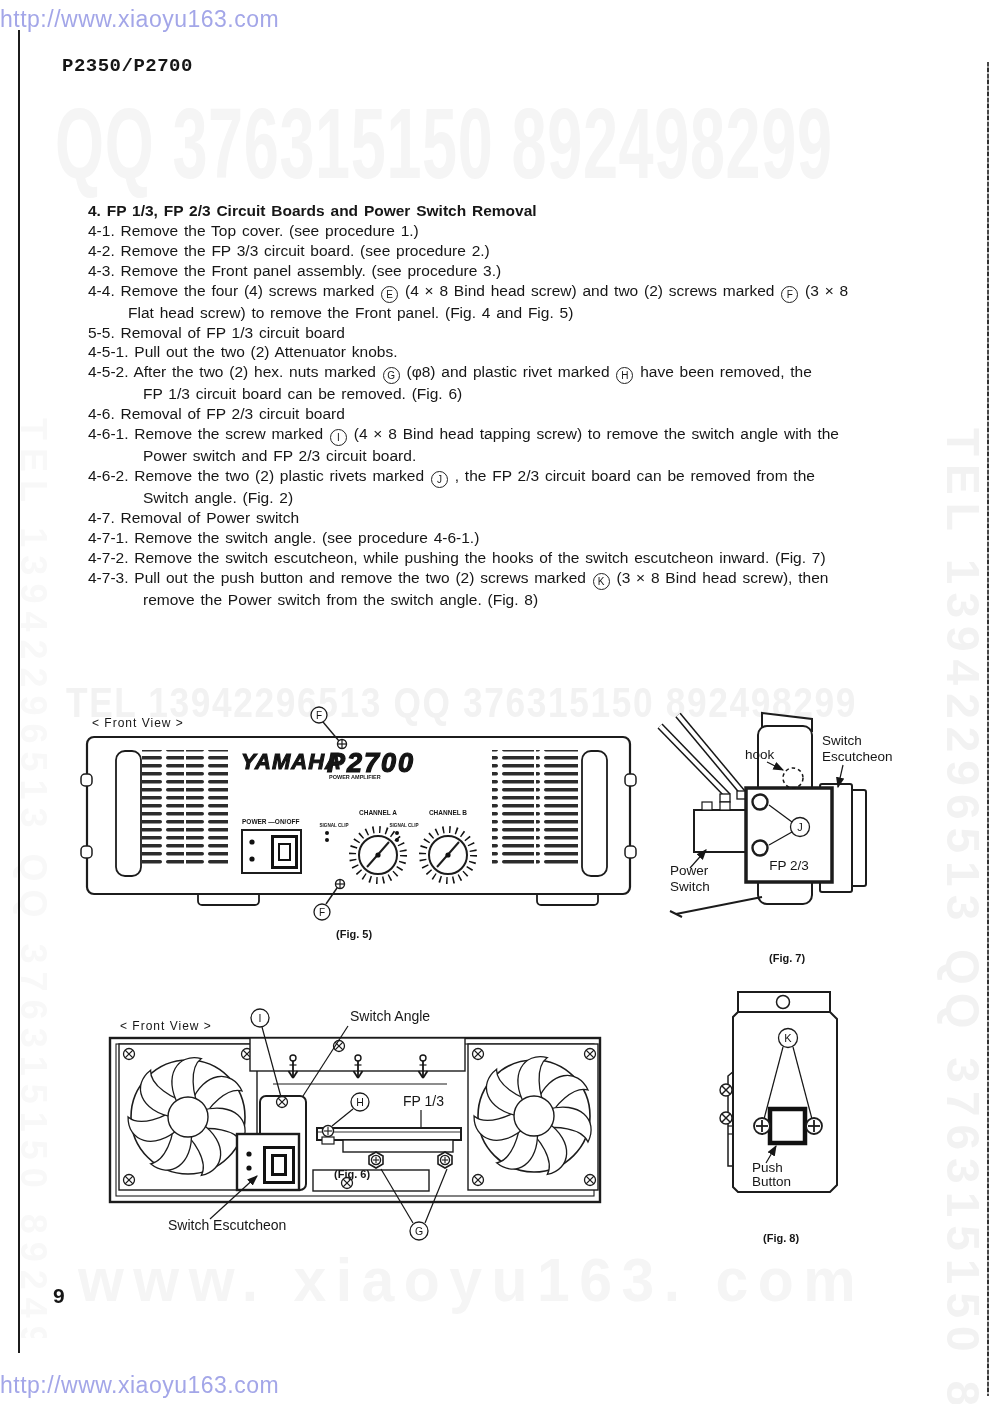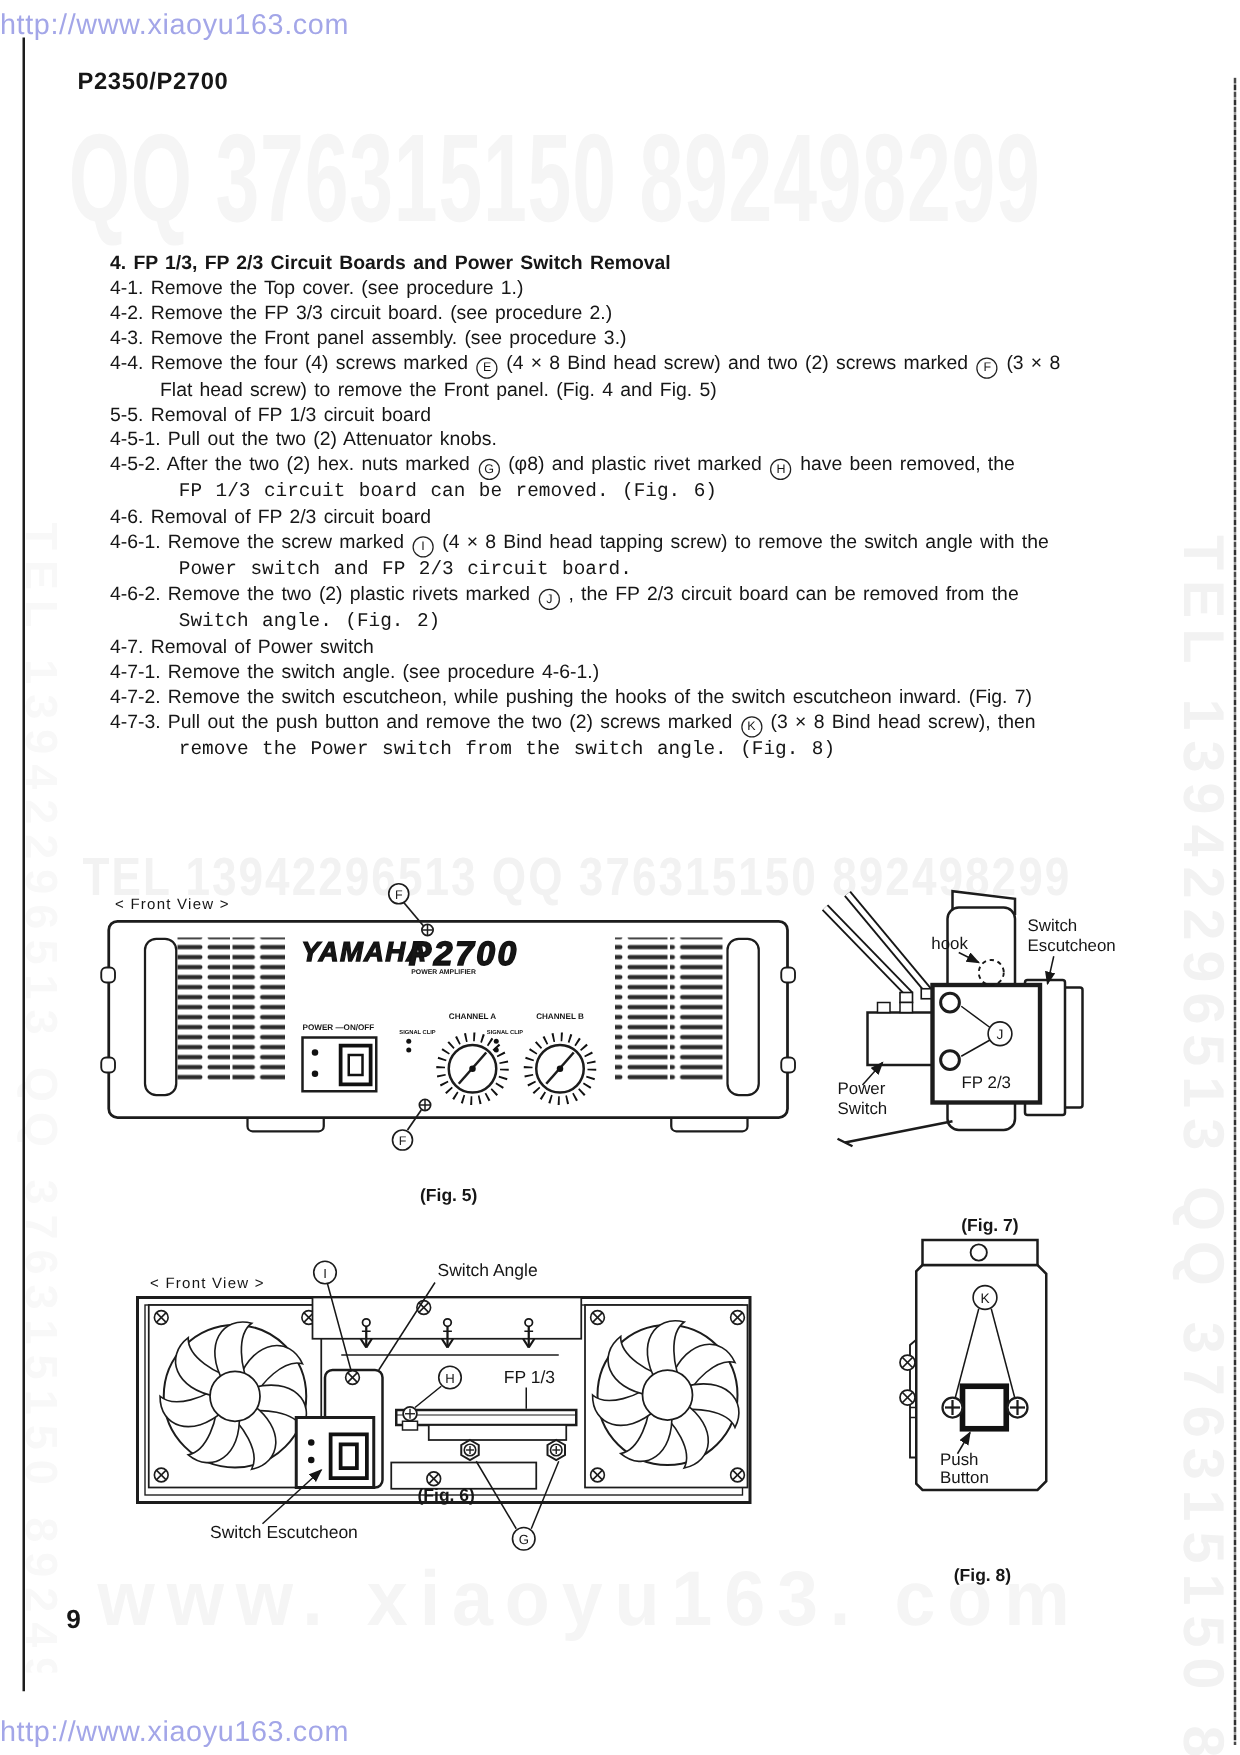--- a/index.html
+++ b/index.html
@@ -14,33 +14,33 @@
   .wm-qq{left:55px;top:86px;font-size:100px;transform:scaleX(.63);transform-origin:left top;letter-spacing:1px;}
   .wm-tel{left:66px;top:678px;font-size:43px;transform:scaleX(.82);transform-origin:left top;letter-spacing:2px;}
   .wm-www{left:78px;top:1244px;font-size:62px;letter-spacing:10px;transform:scaleX(.95);transform-origin:left top;}
   .wm-vert{writing-mode:vertical-rl;font-size:46px;letter-spacing:8px;overflow:hidden;}
   .wm-vr{left:936px;top:428px;height:976px;}
   .wm-vl{left:12px;top:418px;height:920px;font-size:36px;}
   
   .edge-left{left:18px;top:30px;width:2px;height:1323px;background:#1c1c1c;}
   .edge-right{left:987px;top:62px;width:2px;height:1334px;
     background:repeating-linear-gradient(180deg,#4a4a4a 0 4px,#9a9a9a 4px 6px,#2f2f2f 6px 10px,#c0c0c0 10px 12px);}
-  .doc-title{left:62px;top:55px;font-size:19px;font-weight:bold;letter-spacing:.5px;}
+  .doc-title{left:62px;top:55px;font-size:19px;font-weight:bold;letter-spacing:.5px;font-family:Liberation Mono, monospace;}
   .page-num{left:53px;top:1284px;font-size:21px;font-weight:bold;}
   
   .instructions{left:88px;top:188px;width:860px;font-size:15.5px;line-height:19.9px;word-spacing:1.5px;margin-top:13px;}
   .instructions .hline{font-weight:bold;white-space:nowrap;}
   .line{white-space:nowrap;}
   .line.cont{padding-left:40px;}
-  .line.cont2{padding-left:55px;font-family:Liberation Mono, monospace;}
+  .line.cont2{padding-left:55px;}
   .circ{display:inline-block;width:15px;height:15px;border:1px solid #222;border-radius:50%;
     font-size:10px;line-height:15px;text-align:center;vertical-align:-2px;margin:0 1px;word-spacing:0;}
   
   .fv-label{font-size:12px;letter-spacing:1px;margin-top:48px;}
-  .fig-cap{font-size:14px;font-weight:bold;margin-top:20px;}
+  .fig-cap{font-size:11px;font-weight:bold;}
   svg text{font-family:"Liberation Sans",sans-serif;fill:#161616;}
   svg{overflow:visible;}
 </style>
 </head>
 <body>
 
 <div class="wm wm-url" style="top: 6px; color: rgb(163, 166, 232);">http://www.xiaoyu163.com</div>
 <div class="wm wm-qq" style="color: rgb(245, 245, 245);">QQ 376315150      892498299</div>
 <div class="wm wm-tel" style="color: rgb(242, 242, 242);">TEL  13942296513         QQ  376315150  892498299</div>
 <div class="wm wm-www" style="color: rgb(245, 245, 245);">www. xiaoyu163. com</div>

